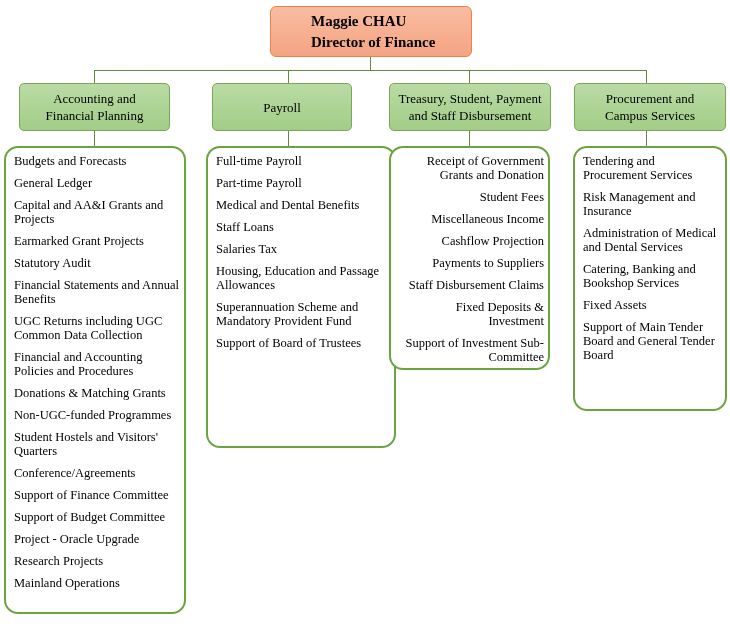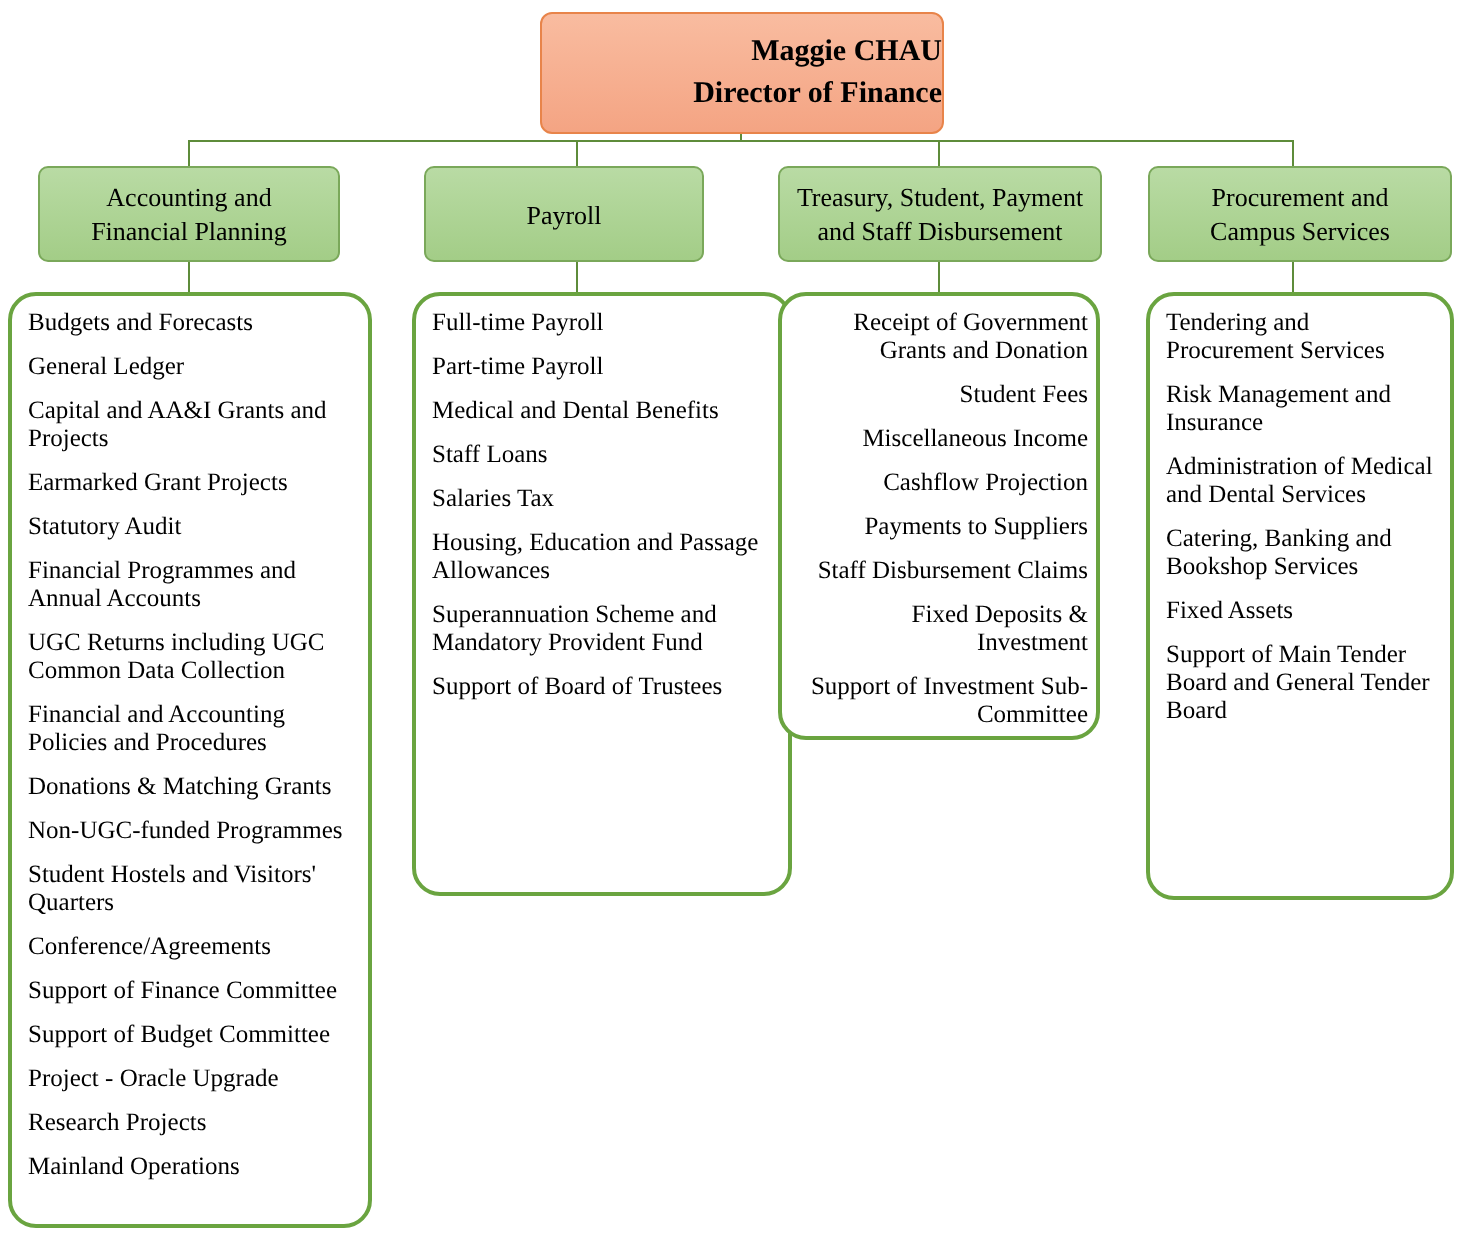--- a/index.html
+++ b/index.html
@@ -1,23 +1,23 @@
 <!DOCTYPE html>
 <html><head>
 <meta charset="utf-8">
 <style>
   html, body { margin:0; padding:0; background:#ffffff; }
   body { width:730px; height:624px; position:relative; overflow:hidden;
          font-family:"Liberation Serif", serif; color:#000; }
   .line { position:absolute; background:#5e8c3a; }
-  .director { position:absolute; left:270px; top:6px; width:202px; height:61px;
+  .director { position:absolute; left:270px; top:6px; width:202px; height:51px;
     box-sizing:border-box; border:1px solid #e8844a; border-radius:6px;
     background:linear-gradient(#f9bca0,#f4a483);
-    display:flex; flex-direction:column; align-items:flex-end; justify-content:center;
-    font-weight:bold; font-size:15px; line-height:21px; text-align:center; }
+    display:flex; flex-direction:column; align-items:flex-start; justify-content:center;
+    font-weight:bold; font-size:15px; line-height:21px; text-align:center;padding-left:40px; }
   .dept { position:absolute; top:83px; height:48px; box-sizing:border-box;
     border:1px solid #7aa85a; border-radius:5px;
     background:linear-gradient(#b9dba4,#a3cd87);
     display:flex; align-items:center; justify-content:center; text-align:center;
     font-size:13px; line-height:17px; }
   .box { position:absolute; top:146px; box-sizing:border-box;
     border:2.5px solid #6aa440; border-radius:14px; background:#fff;
     padding:6px 4px 0 8px; }
   .item { font-size:12.5px; line-height:14px; margin-bottom:8px; }
 </style>
@@ -63,21 +63,21 @@
       <div>Campus Services</div>
     </div>
   </div>
 
 <div class="box" style="left:4px;width:182px;height:468px;">
     <div class="item">Budgets and Forecasts</div>
     <div class="item">General Ledger</div>
     <div class="item">Capital and AA&amp;I Grants and Projects</div>
     <div class="item">Earmarked Grant Projects</div>
     <div class="item">Statutory Audit</div>
-    <div class="item">Financial Programmes and Annual Accounts</div>
+    <div class="item">Financial Statements and Annual Benefits</div>
     <div class="item">UGC Returns including UGC Common Data Collection</div>
     <div class="item">Financial and Accounting Policies and Procedures</div>
     <div class="item">Donations &amp; Matching Grants</div>
     <div class="item">Non-UGC-funded Programmes</div>
     <div class="item">Student Hostels and Visitors' Quarters</div>
     <div class="item">Conference/Agreements</div>
     <div class="item">Support of Finance Committee</div>
     <div class="item">Support of Budget Committee</div>
     <div class="item">Project - Oracle Upgrade</div>
     <div class="item">Research Projects</div>
@@ -96,20 +96,20 @@
 <div class="box" style="left:389px;width:161px;height:224px;text-align:right;">
     <div class="item">Receipt of Government Grants and Donation</div>
     <div class="item">Student Fees</div>
     <div class="item">Miscellaneous Income</div>
     <div class="item">Cashflow Projection</div>
     <div class="item">Payments to Suppliers</div>
     <div class="item">Staff Disbursement Claims</div>
     <div class="item">Fixed Deposits &amp; Investment</div>
     <div class="item">Support of Investment Sub-Committee</div>
   </div>
-<div class="box" style="left:573px;width:154px;height:304px;">
+<div class="box" style="left:573px;width:154px;height:265px;">
     <div class="item">Tendering and Procurement Services</div>
     <div class="item">Risk Management and Insurance</div>
     <div class="item">Administration of Medical and Dental Services</div>
     <div class="item">Catering, Banking and Bookshop Services</div>
     <div class="item">Fixed Assets</div>
     <div class="item">Support of Main Tender Board and General Tender Board</div>
   </div>
 
 </body></html>

